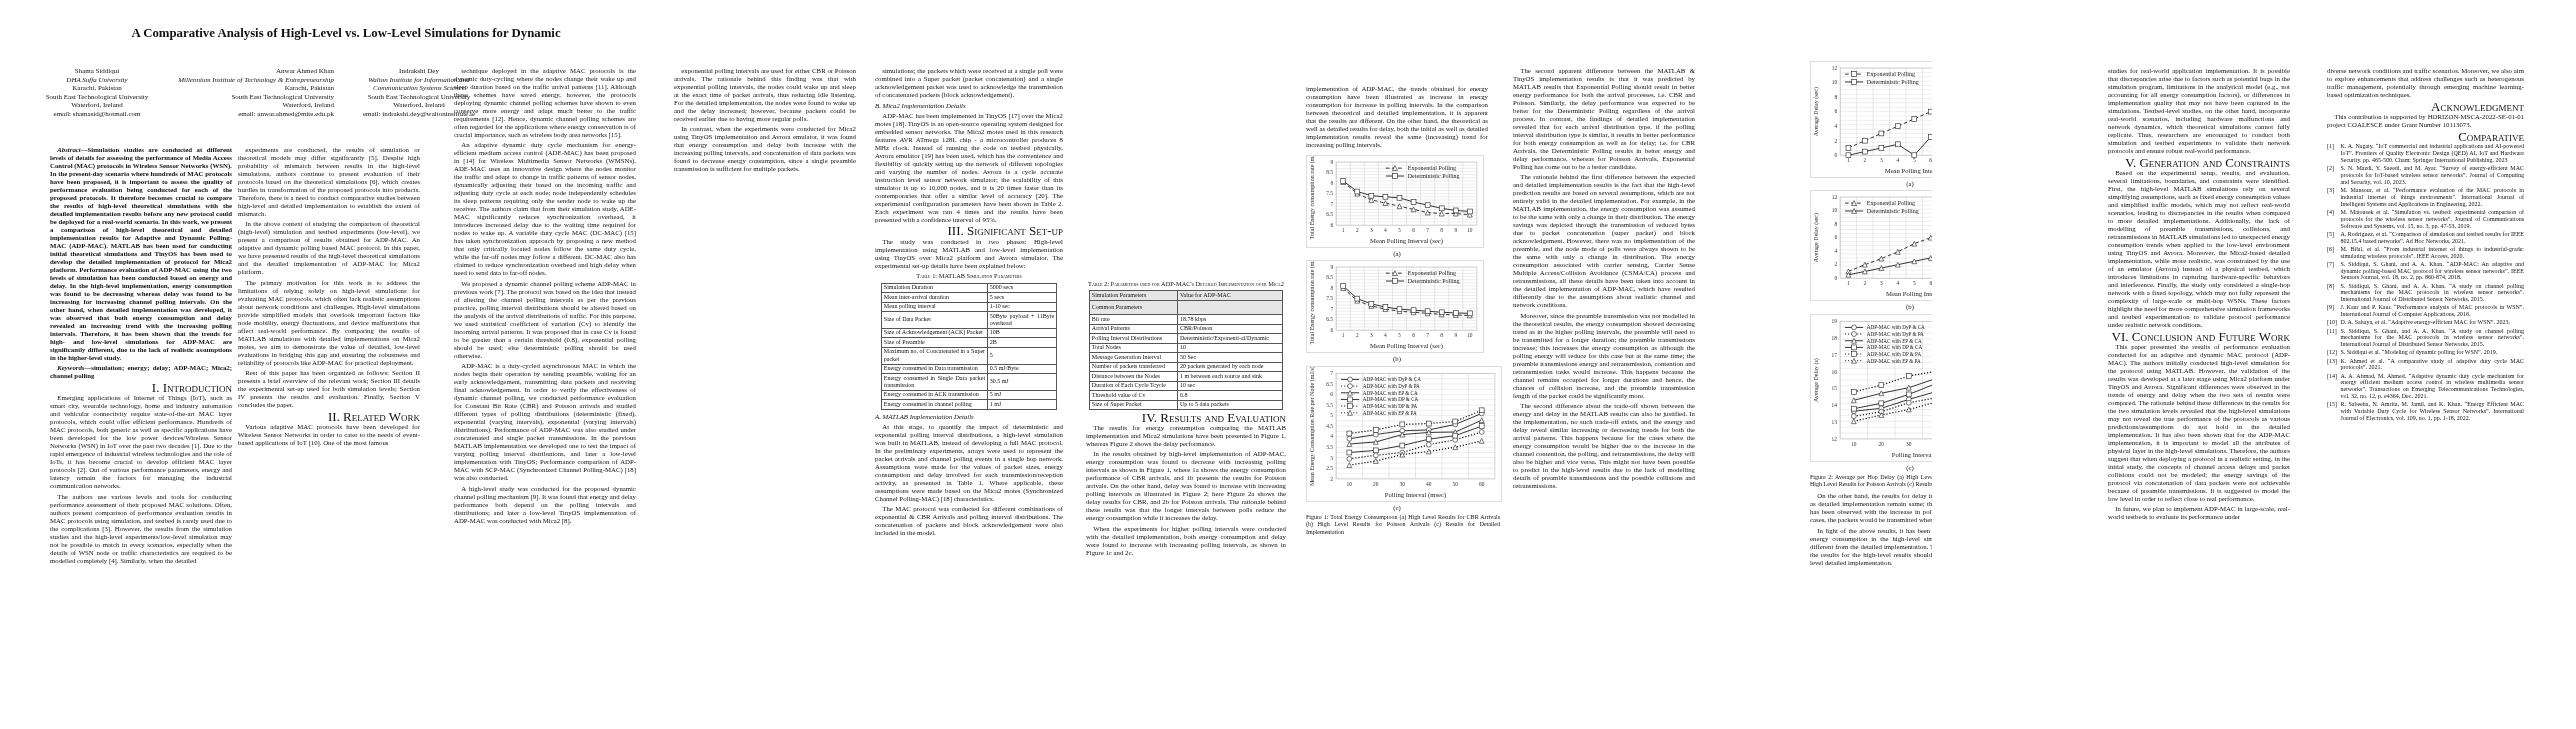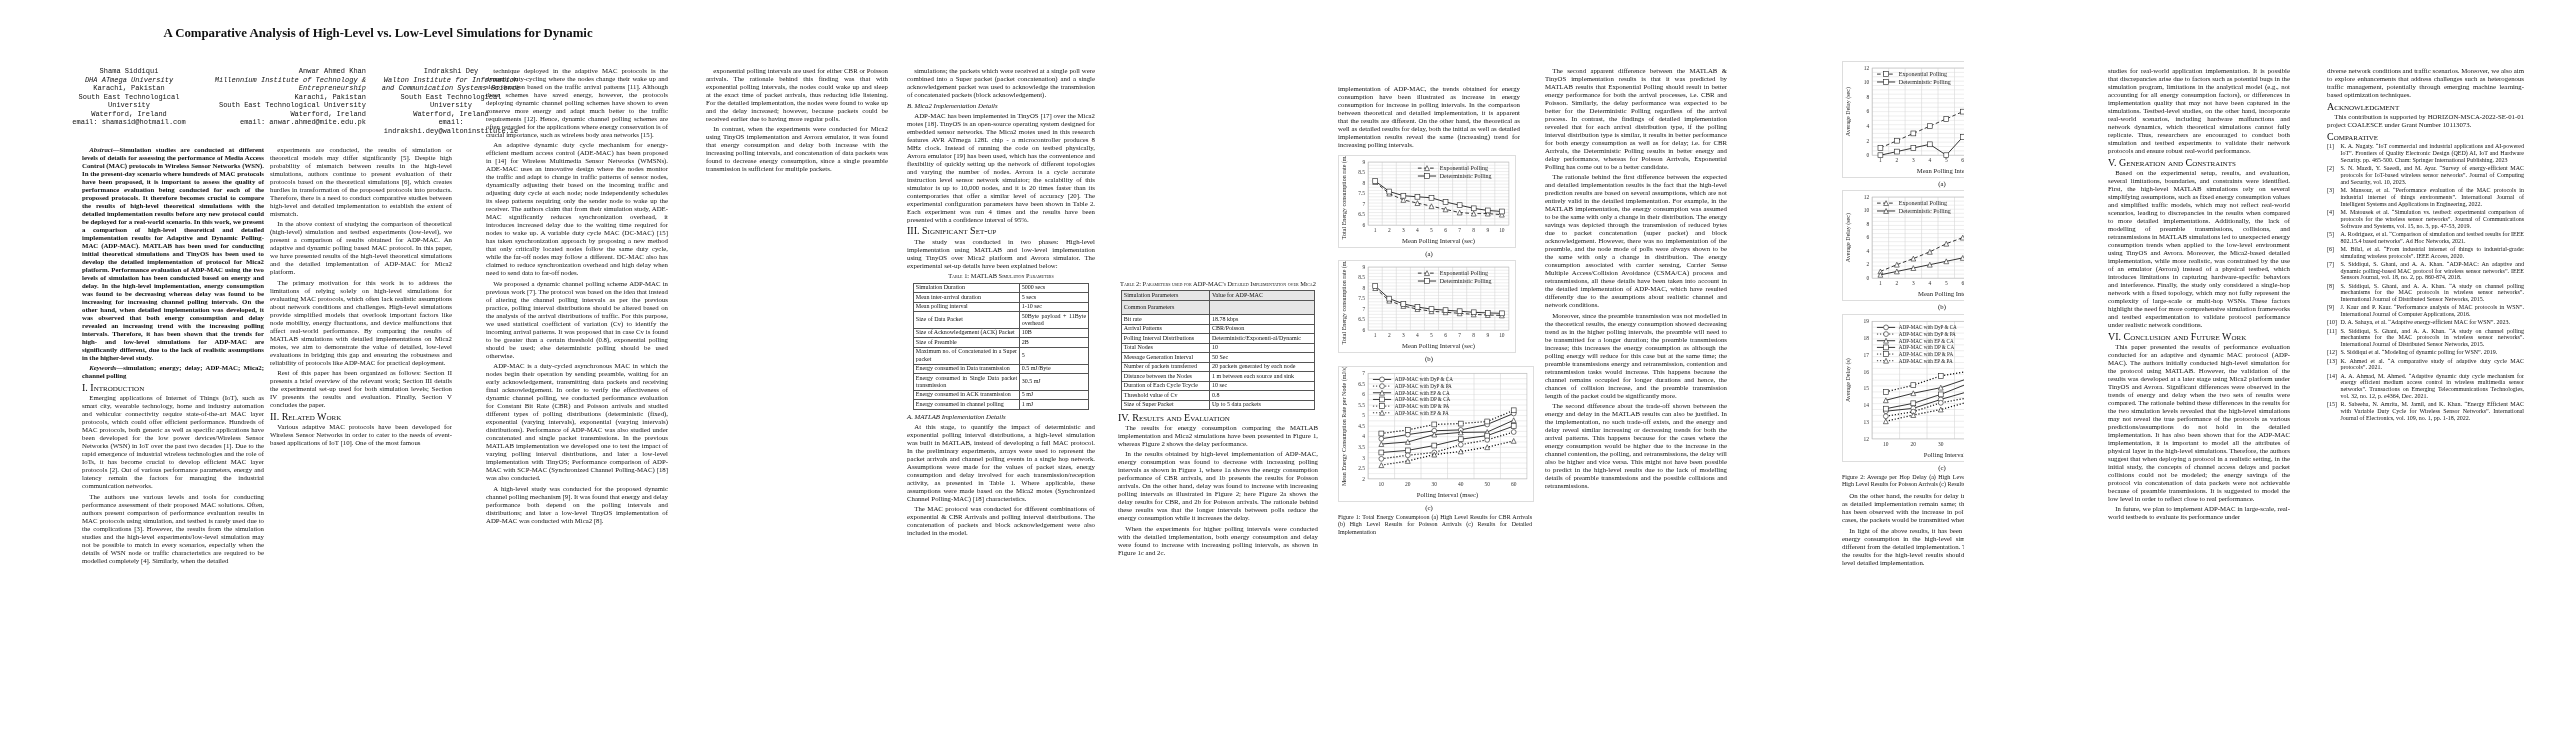--- a/index.html
+++ b/index.html
@@ -1,24 +1,24 @@
 <!DOCTYPE html>
 <html style="font-size:9.7px"><head>
 <meta charset="utf-8">
 <style>
   html,body{margin:0;padding:0;background:#fff;}
   body{width:2576px;height:729px;position:relative;overflow:hidden;font-family:"Liberation Serif",serif;color:#111;}
-  .page{position:absolute;top:0;height:718px;background:#fff;margin-left:32px;}
+  .page{position:absolute;top:0;height:718px;background:#fff;}
   .col{position:absolute;font-size:6.8px;line-height:8px;text-align:justify;}
   .col p{margin:0 0 2.4px 0;text-indent:7.3px;}
   .title{position:absolute;left:36px;top:25.5px;width:620px;text-align:center;font-weight:bold;font-size:12.8px;line-height:14px;}
-  .author{position:absolute;top:67px;width:146px;text-align:center;font-size:7px;line-height:8.5px;font-family:Liberation Mono, monospace;}
+  .author{position:absolute;top:67px;width:146px;text-align:center;font-size:7px;line-height:8.5px;}
   .author i{font-style:italic;}
   .abstract{font-weight:bold;}
-  .sec{text-align:left;font-variant:small-caps;margin:3.6px 0 2.4px 0;font-size:10px;text-indent:0;}
+  .sec{text-align:right;font-variant:small-caps;margin:3.6px 0 2.4px 0;font-size:13px;text-indent:0;}
   .subsec{font-style:italic;margin:3px 0 1.8px 0;text-indent:0;}
   table.t{border-collapse:collapse;font-size:6px;line-height:7.3px;margin:2.4px auto;}
   table.t td{border:0.6px solid #555;padding:0.6px 1.8px;}
   table.t tr.hdr td{background:#e6e6e6;}
   .tcap{text-align:center;font-variant:small-caps;font-size:6.4px;margin:2.4px 0;text-indent:0;}
   .fig{border:0.6px solid #ddd;background:#fff;position:relative;}
   .figlabel{text-align:center;font-size:6.7px;margin:1.8px 0 3.6px 0;text-indent:0;}
   .figcap{font-size:6px;line-height:7.3px;text-align:justify;text-indent:0;margin:1.2px 0 3.6px 0;}
   .refs{font-size:6px;line-height:6.9px;}
   .refs .ref{display:flex;margin-bottom:1.2px;}
@@ -28,21 +28,21 @@
 </head>
 <body>
 
 <div class="page" style="left:0;width:656px;">
   <div class="title">
     <div>A Comparative Analysis of High-Level vs. Low-Level Simulations for Dynamic</div>
   </div>
 
   <div class="author" style="left:24px;">
     <div>Shama Siddiqui</div>
-    <div><i>DHA ATmega University</i></div>
+    <div><i>DHA Suffa University</i></div>
     <div>Karachi, Pakistan</div>
     <div>South East Technological University</div>
     <div>Waterford, Ireland</div>
     <div>email: shamasid@hotmail.com</div>
   </div>
   <div class="author" style="left:176px;width:158px;text-align:right;">
     <div>Anwar Ahmed Khan</div>
     <div><i>Millennium Institute of Technology &amp; Entrepreneurship</i></div>
     <div>Karachi, Pakistan</div>
     <div>South East Technological University</div>

